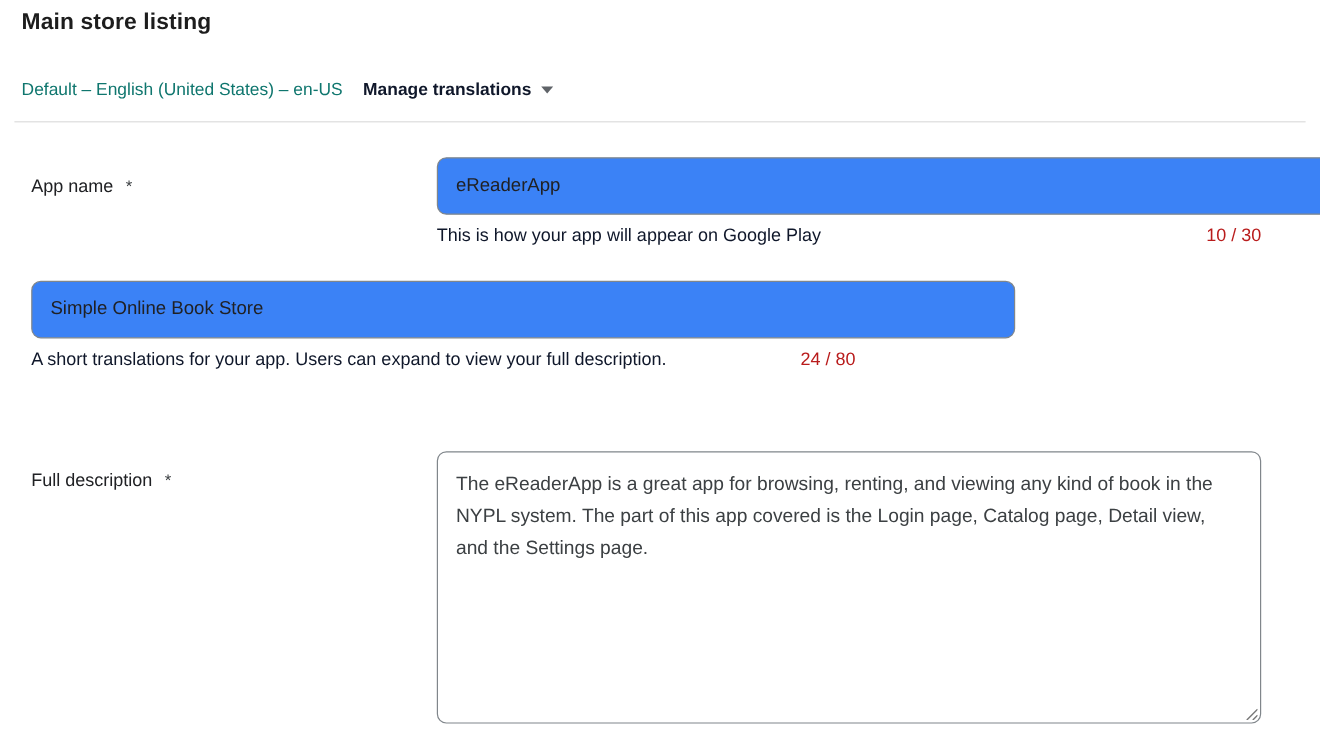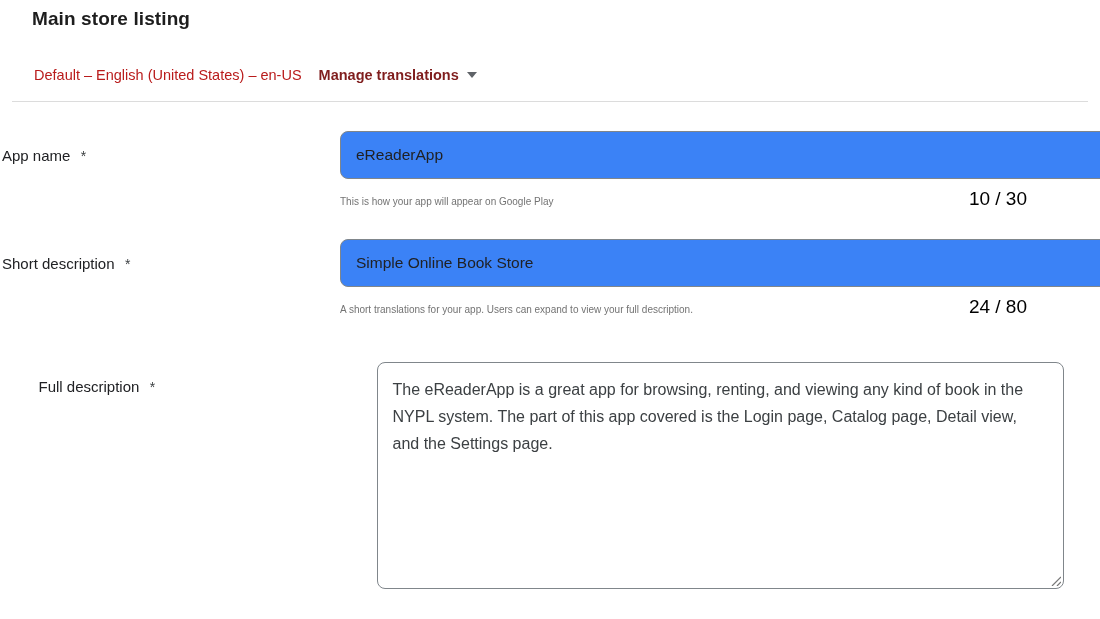--- a/index.html
+++ b/index.html
@@ -8,74 +8,73 @@
     width: 1100px;
     height: 619px;
     background: #ffffff;
     font-family: "Liberation Sans", "DejaVu Sans", sans-serif;
     color: #202124;
     overflow: hidden;
   }
   .page { position: relative; width: 1100px; height: 619px; }
 
   .page-title {
-    margin: 8px 0 0 32px;
+    margin: 8px 0 0 18px;
     font-size: 19px;
     line-height: 22px;
     font-weight: 700;
     letter-spacing: 0.1px;
     color: #1d1d1d;
   }
 
   .lang-bar {
     margin: 36px 0 0 18px;
     display: flex;
     align-items: center;
     height: 18px;
   }
   .lang-current {
     font-size: 14.5px;
-    color: #b91c1c;
-    margin-left: 16px;
+    color: #0f766e;
   }
   .manage-btn {
     display: inline-flex;
     align-items: center;
     gap: 8px;
     margin-left: 17px;
     padding: 0;
     border: none;
     background: transparent;
     font-family: inherit;
     font-size: 14.5px;
     font-weight: 700;
-    color: #7f1d1d;
+    color: #0f172a;
     cursor: pointer;
   }
   .caret-down {
     width: 0; height: 0;
     border-left: 5px solid transparent;
     border-right: 5px solid transparent;
     border-top: 6px solid #5f6368;
     display: inline-block;
   }
 
   .divider {
     border: none;
     border-top: 1px solid #dcdcdc;
     margin: 17px 12px 0 12px;
   }
 
   .form-row {
     display: flex;
-    padding-left: 2px;
+    padding-left: 26px;
   }
   .row-app-name { margin-top: 29px; }
   .row-short-desc { margin-top: 29px; }
-  .row-full-desc { margin-top: 44px; justify-content: center; }
+  .row-full-desc { margin-top: 68px; }
 
   .label-col {
     width: 338px;
     padding-top: 16px;
     flex: 0 0 338px;
   }
   .field-label {
     font-size: 15px;
     color: #202124;
   }
@@ -128,26 +127,26 @@
   }
 
   .meta-row {
     margin-top: 9px;
     width: 687px;
     display: flex;
     justify-content: space-between;
     align-items: baseline;
   }
   .helper-text {
-    font-size: 10px;
-    color: #737373;
+    font-size: 15px;
+    color: #0f172a;
   }
   .char-counter {
-    font-size: 19px;
-    color: #000000;
+    font-size: 15px;
+    color: #b91c1c;
     white-space: nowrap;
     margin-left: auto;
   }
   .counter-only {
     margin-top: 8px;
     width: 687px;
     text-align: right;
   }
 </style>
 </head>
@@ -175,24 +174,20 @@
     <div class="field-col">
       <input type="text" class="text-input" value="eReaderApp" style="">
       <div class="meta-row">
         <span class="helper-text">This is how your app will appear on Google Play</span>
         <span class="char-counter">10 / 30</span>
       </div>
     </div>
   </div>
 
   <div class="form-row row-short-desc">
-    <div class="label-col">
-      <span class="field-label">Short description</span>
-      <span class="req-mark">*</span>
-    </div>
     <div class="field-col">
       <input type="text" class="text-input" value="Simple Online Book Store" style="">
       <div class="meta-row">
         <span class="helper-text">A short translations for your app. Users can expand to view your full description.</span>
         <span class="char-counter">24 / 80</span>
       </div>
     </div>
   </div>
 
   <div class="form-row row-full-desc">

